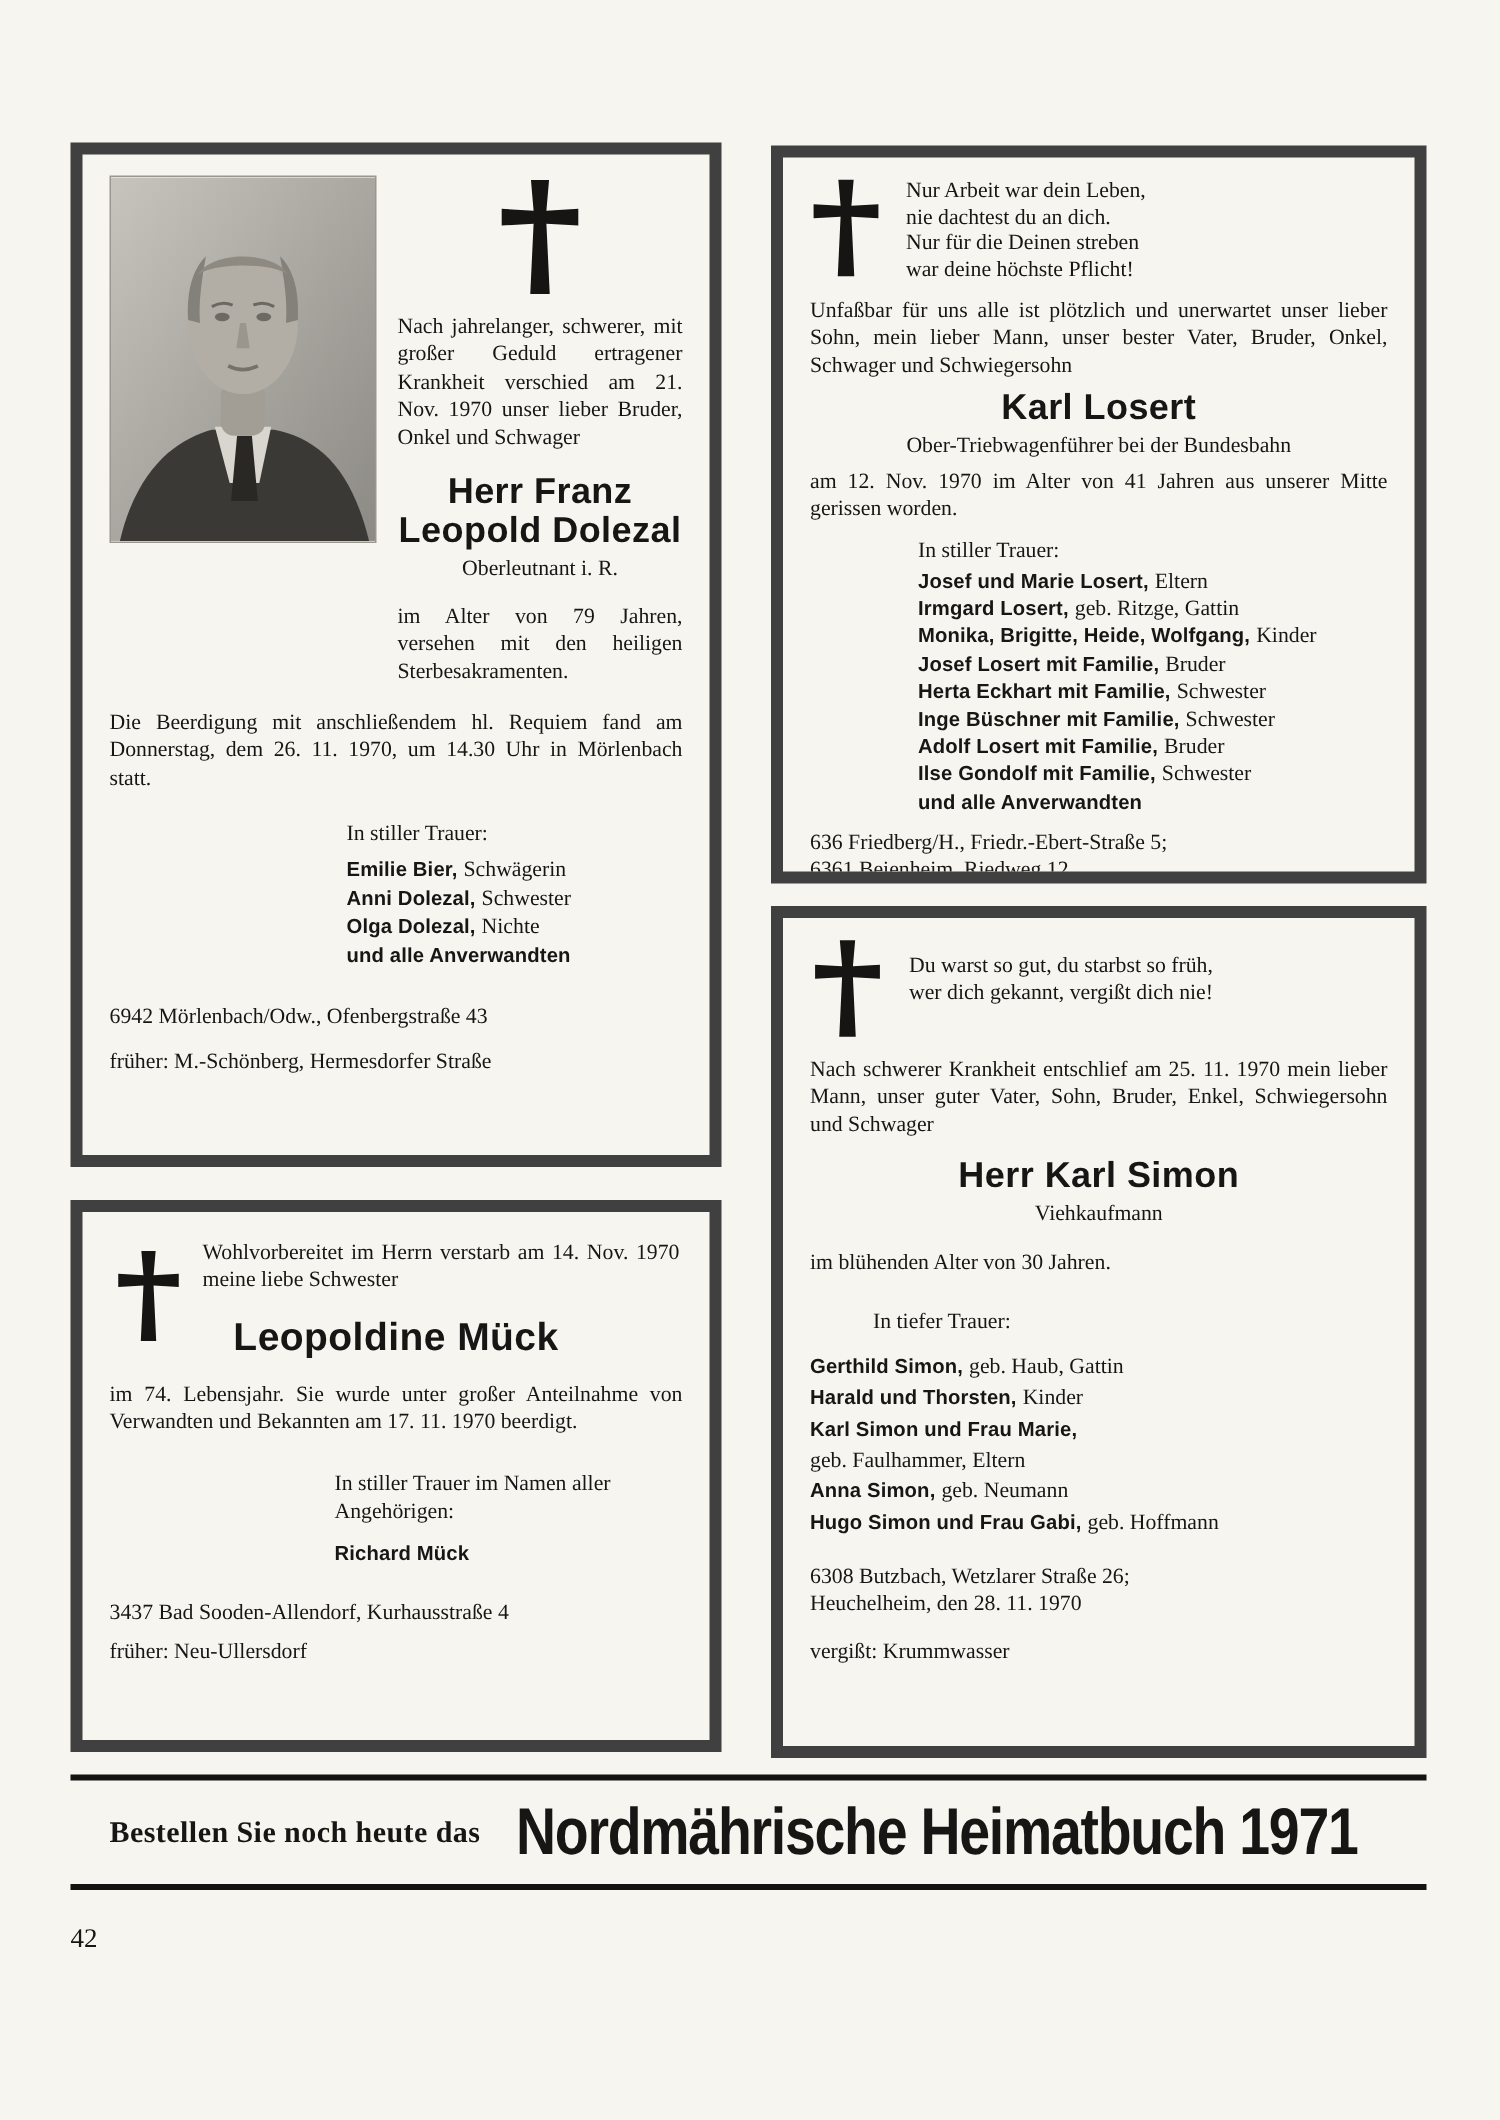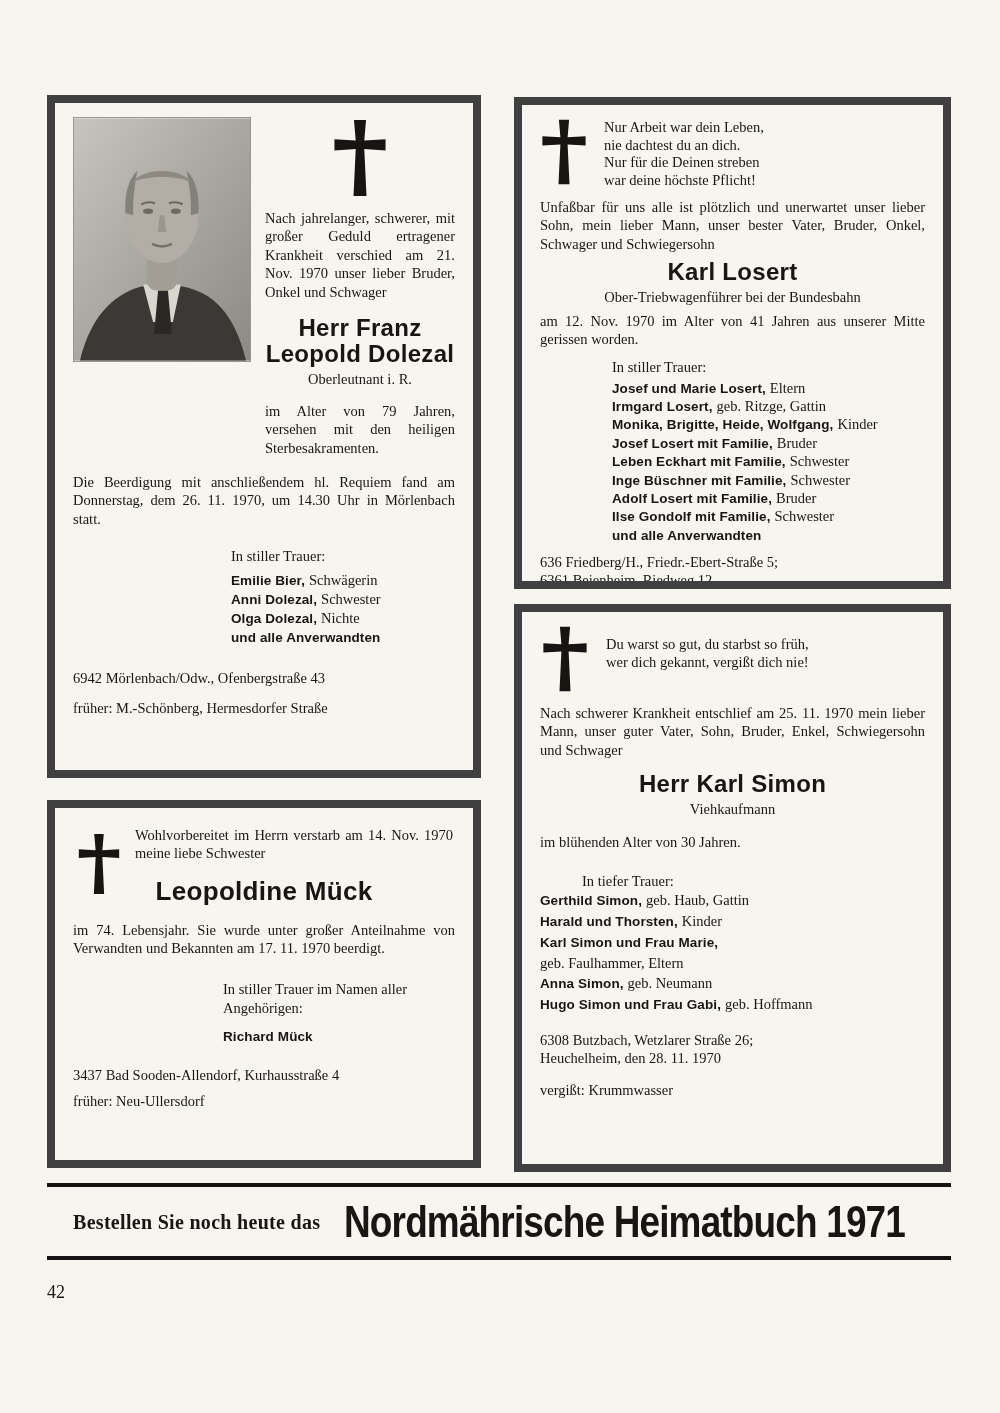--- a/index.html
+++ b/index.html
@@ -65,21 +65,21 @@
   #ob-losert .trauer { margin-top:10px; margin-left:72px; }
   #ob-losert .mourners { margin-top:3px; margin-left:72px; }
   #ob-losert .mourner { line-height:1.15; }
   #ob-losert .addr1 { margin-top:9px; }
 
   #ob-simon .intro { margin-top:12px; }
   #ob-simon .name-h { margin-top:12px; }
   #ob-simon .occupation { font-size:14.5px; text-align:center; margin-top:4px; }
   #ob-simon .age { font-size:14.5px; margin-top:16px; }
   #ob-simon .trauer { margin-top:22px; margin-left:42px; }
-  #ob-simon .mourners { margin-top:0; }
+  #ob-simon .mourners { margin-top:11px; }
   #ob-simon .mourner { line-height:1.3; }
   #ob-simon .addr1 { margin-top:16px; }
   #ob-simon .addr3 { margin-top:14px; }
 
   
   .rule { position:absolute; left:47px; width:904px; height:4px; background:#141312; }
   .banner {
     position:absolute; left:47px; top:1189px; width:904px; height:66px;
     display:flex; align-items:center;
   }
@@ -187,21 +187,21 @@
     <p class="just intro">Unfaßbar für uns alle ist plötzlich und unerwartet unser lieber Sohn, mein lieber Mann, unser bester Vater, Bruder, Onkel, Schwager und Schwiegersohn</p>
     <div class="name-h">Karl Losert</div>
     <div class="rank">Ober-Triebwagenführer bei der Bundesbahn</div>
     <p class="just death">am 12. Nov. 1970 im Alter von 41 Jahren aus unserer Mitte gerissen worden.</p>
     <div class="trauer">In stiller Trauer:</div>
     <div class="mourners">
       <div class="mourner"><span class="mb">Josef und Marie Losert,</span> <span class="mr">Eltern</span></div>
       <div class="mourner"><span class="mb">Irmgard Losert,</span> <span class="mr">geb. Ritzge, Gattin</span></div>
       <div class="mourner"><span class="mb">Monika, Brigitte, Heide, Wolfgang,</span> <span class="mr">Kinder</span></div>
       <div class="mourner"><span class="mb">Josef Losert mit Familie,</span> <span class="mr">Bruder</span></div>
-      <div class="mourner"><span class="mb">Leben Eckhart mit Familie,</span> <span class="mr">Schwester</span></div>
+      <div class="mourner"><span class="mb">Herta Eckhart mit Familie,</span> <span class="mr">Schwester</span></div>
       <div class="mourner"><span class="mb">Inge Büschner mit Familie,</span> <span class="mr">Schwester</span></div>
       <div class="mourner"><span class="mb">Adolf Losert mit Familie,</span> <span class="mr">Bruder</span></div>
       <div class="mourner"><span class="mb">Ilse Gondolf mit Familie,</span> <span class="mr">Schwester</span></div>
       <div class="mourner"><span class="mb">und alle Anverwandten</span> <span class="mr"></span></div>
     </div>
     <p class="addr addr1">636 Friedberg/H., Friedr.-Ebert-Straße 5;</p>
     <p class="addr">6361 Beienheim, Riedweg 12</p>
 
   </div>
 

